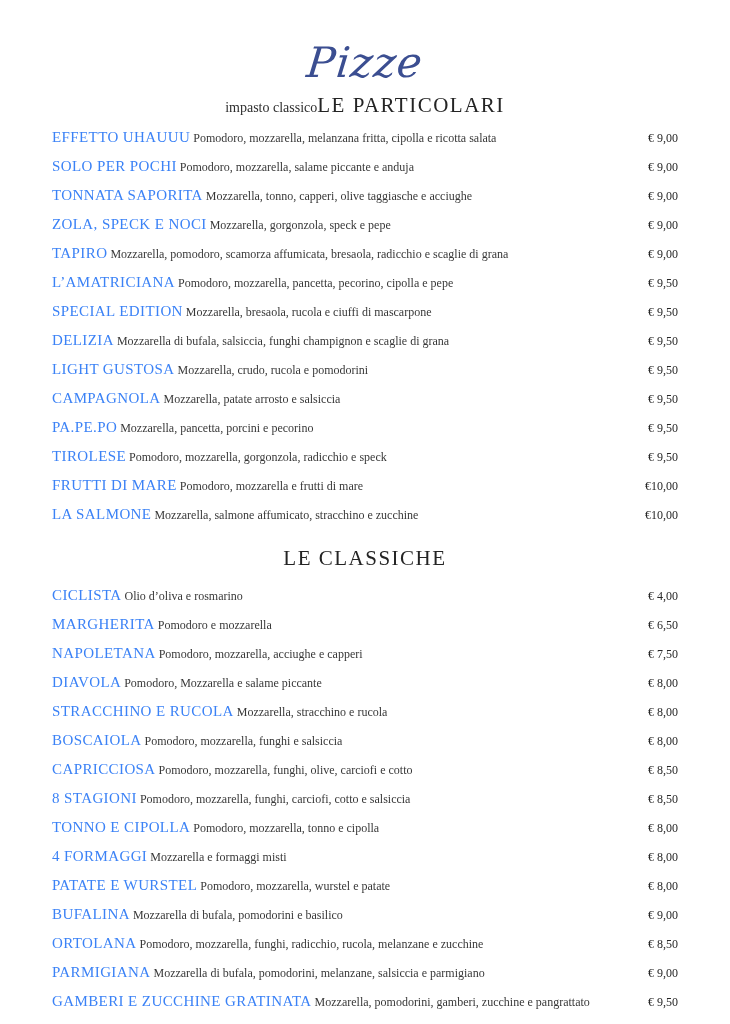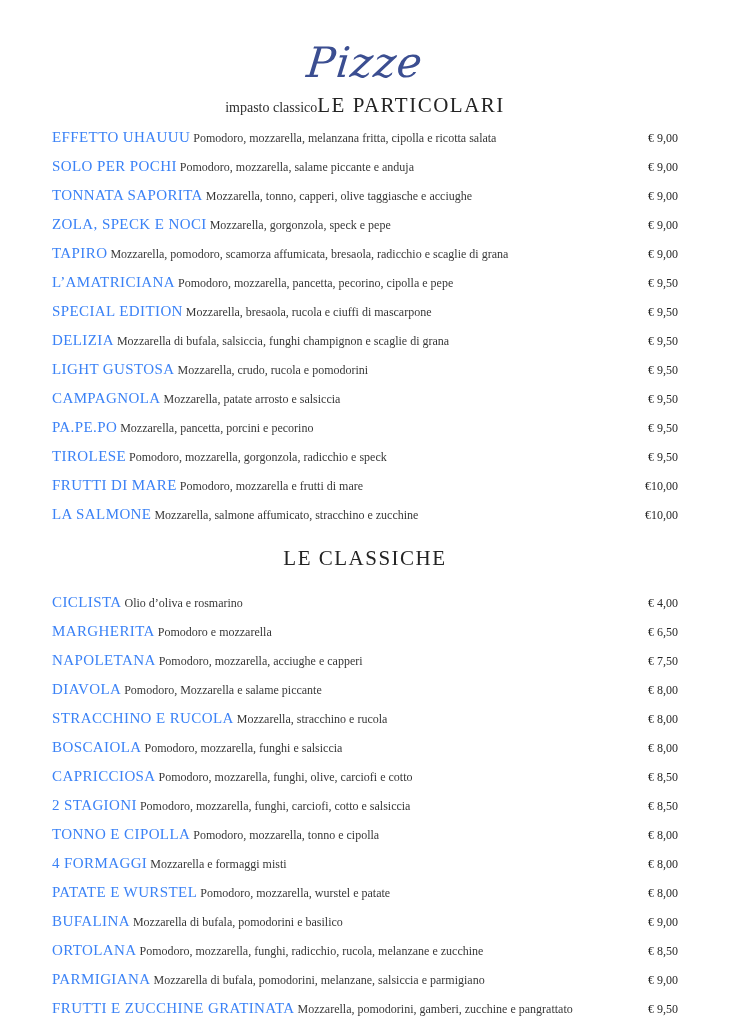--- a/index.html
+++ b/index.html
@@ -32,21 +32,21 @@
   .section { margin: 0; }
   .section-header {
     text-align: center;
     line-height: 26px;
     margin-top: 4px;
     margin-bottom: 2px;
     white-space: nowrap;
   }
   .section-header.classiche {
     margin-top: 16px;
-    margin-bottom: 14px;
+    margin-bottom: 7px;
   }
   .section-pretitle {
     font-size: 14px;
     color: #2e2e2e;
   }
   .section-title {
     font-size: 21px;
     letter-spacing: 1.5px;
     color: #242424;
   }
@@ -238,21 +238,21 @@
 
   <div class="menu-row">
     <span class="row-left">
       <span class="item-name">CAPRICCIOSA</span><span class="item-desc">Pomodoro, mozzarella, funghi, olive, carciofi e cotto</span>
     </span>
     <span class="item-price">€  8,50</span>
   </div>
 
   <div class="menu-row">
     <span class="row-left">
-      <span class="item-name">2 STAGIONI</span><span class="item-desc">Pomodoro, mozzarella, funghi, carciofi, cotto e salsiccia</span>
+      <span class="item-name">8 STAGIONI</span><span class="item-desc">Pomodoro, mozzarella, funghi, carciofi, cotto e salsiccia</span>
     </span>
     <span class="item-price">€  8,50</span>
   </div>
 
   <div class="menu-row">
     <span class="row-left">
       <span class="item-name">TONNO E CIPOLLA</span><span class="item-desc">Pomodoro, mozzarella, tonno e cipolla</span>
     </span>
     <span class="item-price">€  8,00</span>
   </div>
@@ -287,21 +287,21 @@
 
   <div class="menu-row">
     <span class="row-left">
       <span class="item-name">PARMIGIANA</span><span class="item-desc">Mozzarella di bufala, pomodorini, melanzane, salsiccia e parmigiano</span>
     </span>
     <span class="item-price">€  9,00</span>
   </div>
 
   <div class="menu-row">
     <span class="row-left">
-      <span class="item-name">FRUTTI E ZUCCHINE GRATINATA</span><span class="item-desc">Mozzarella, pomodorini, gamberi, zucchine e pangrattato</span>
+      <span class="item-name">GAMBERI E ZUCCHINE GRATINATA</span><span class="item-desc">Mozzarella, pomodorini, gamberi, zucchine e pangrattato</span>
     </span>
     <span class="item-price">€  9,50</span>
   </div>
 </div>
   </div>
 </div>
 
 </div>
 
 </body></html>

